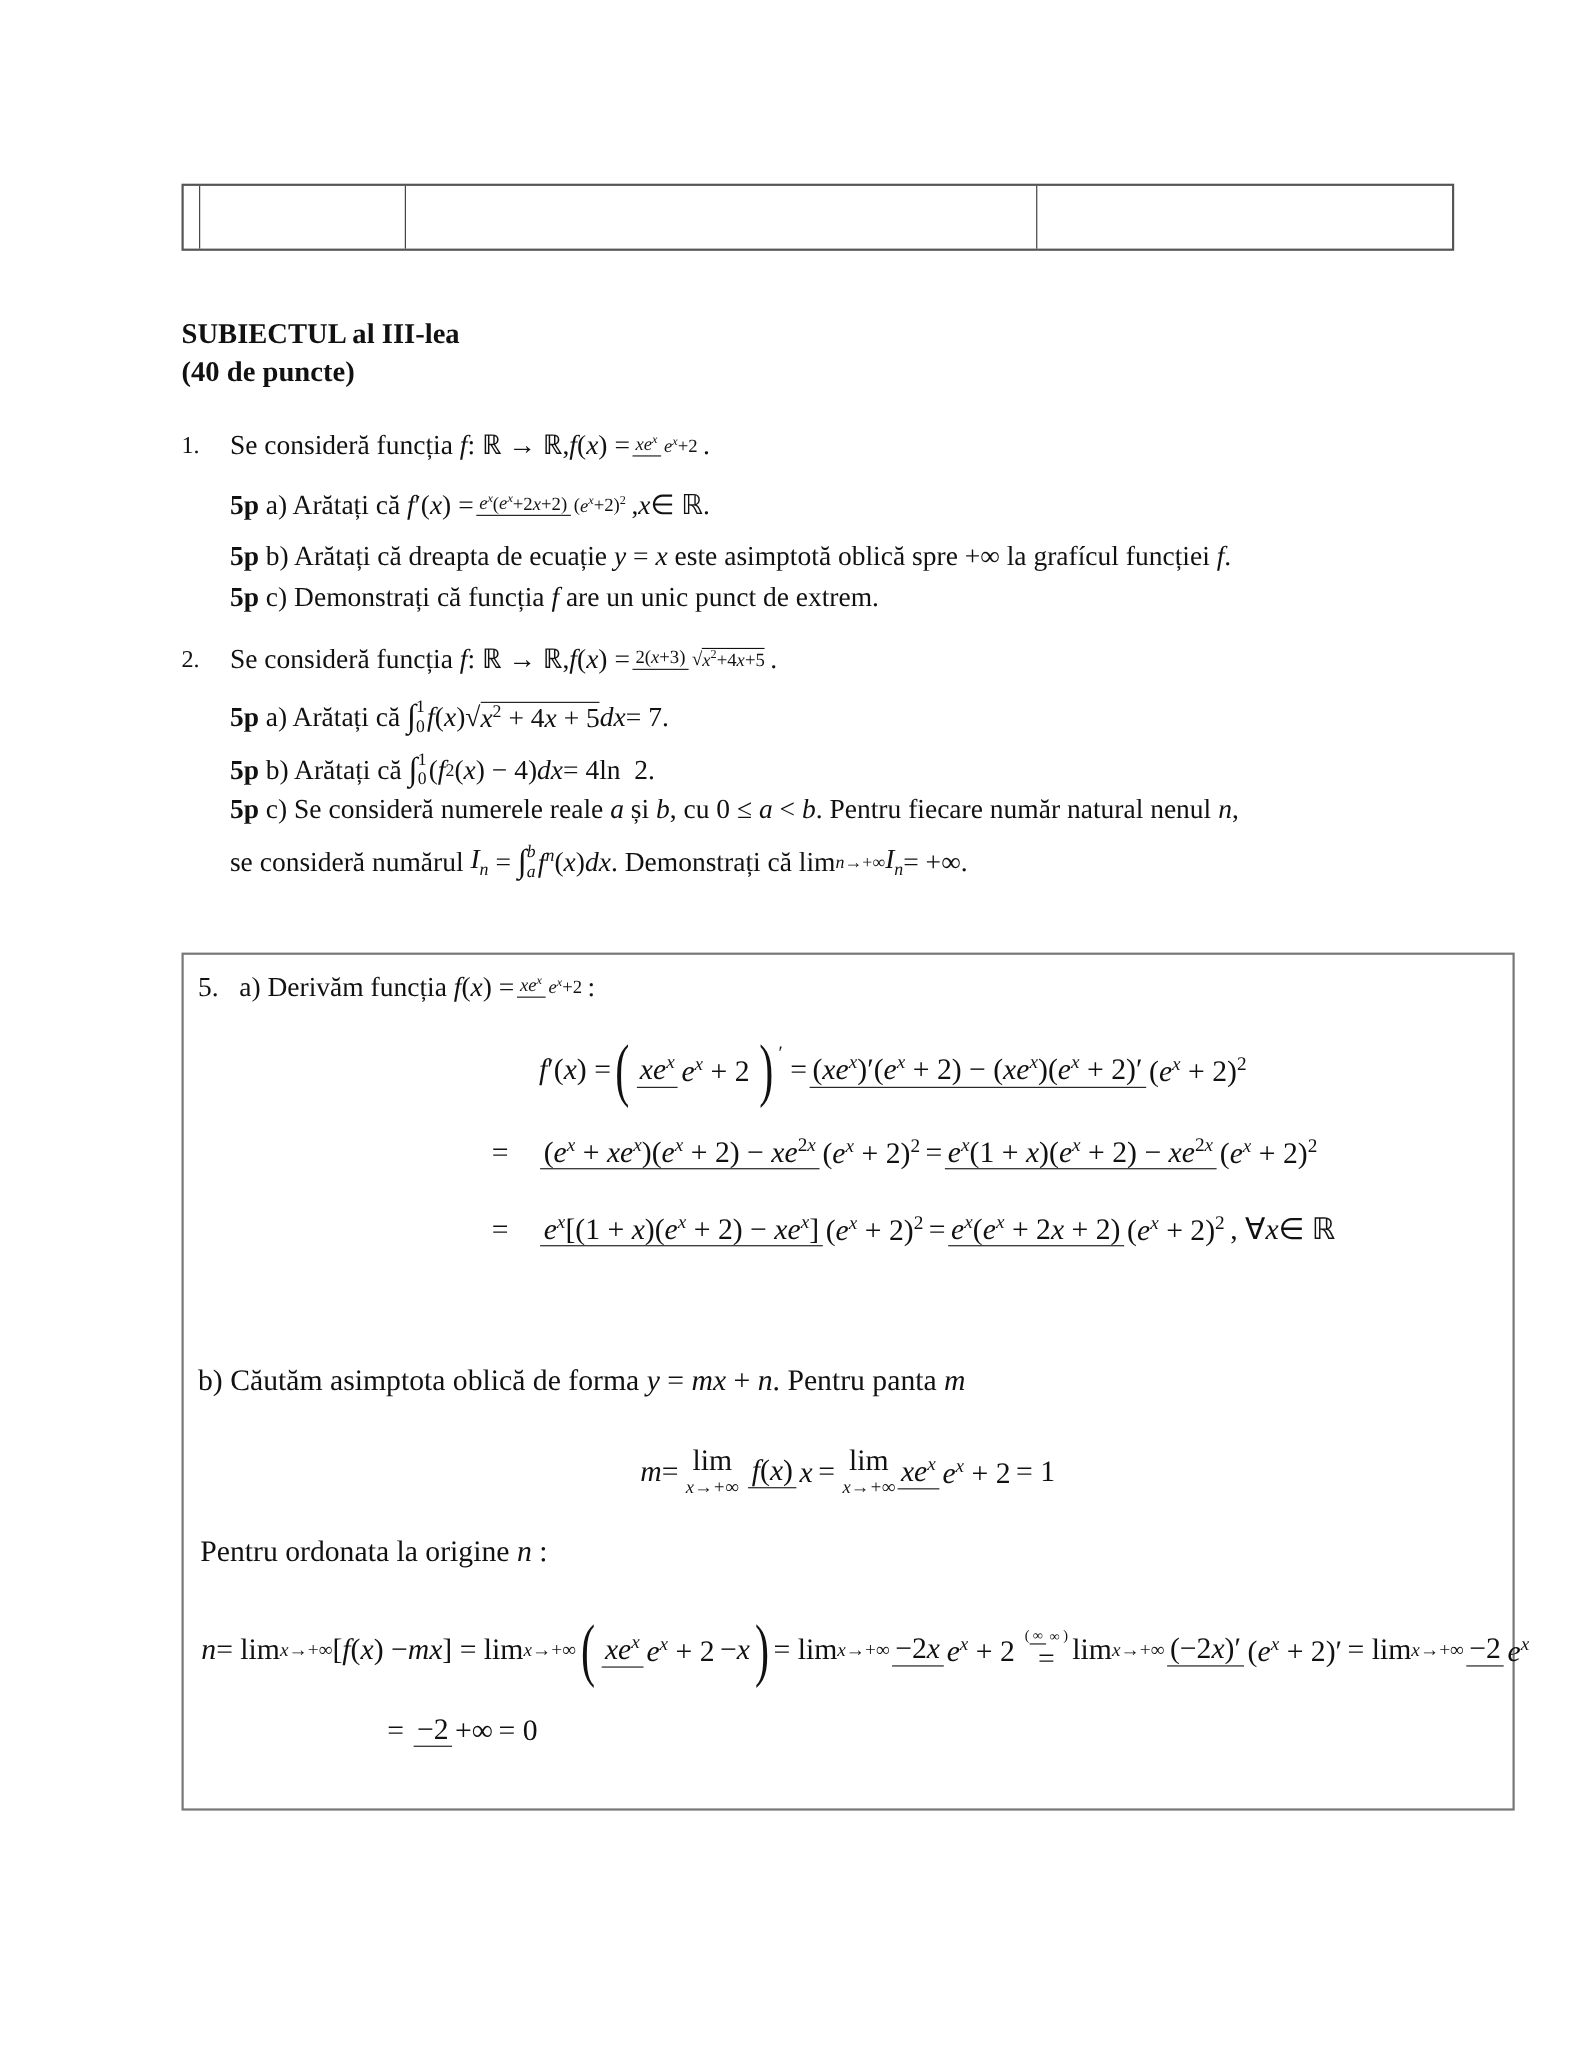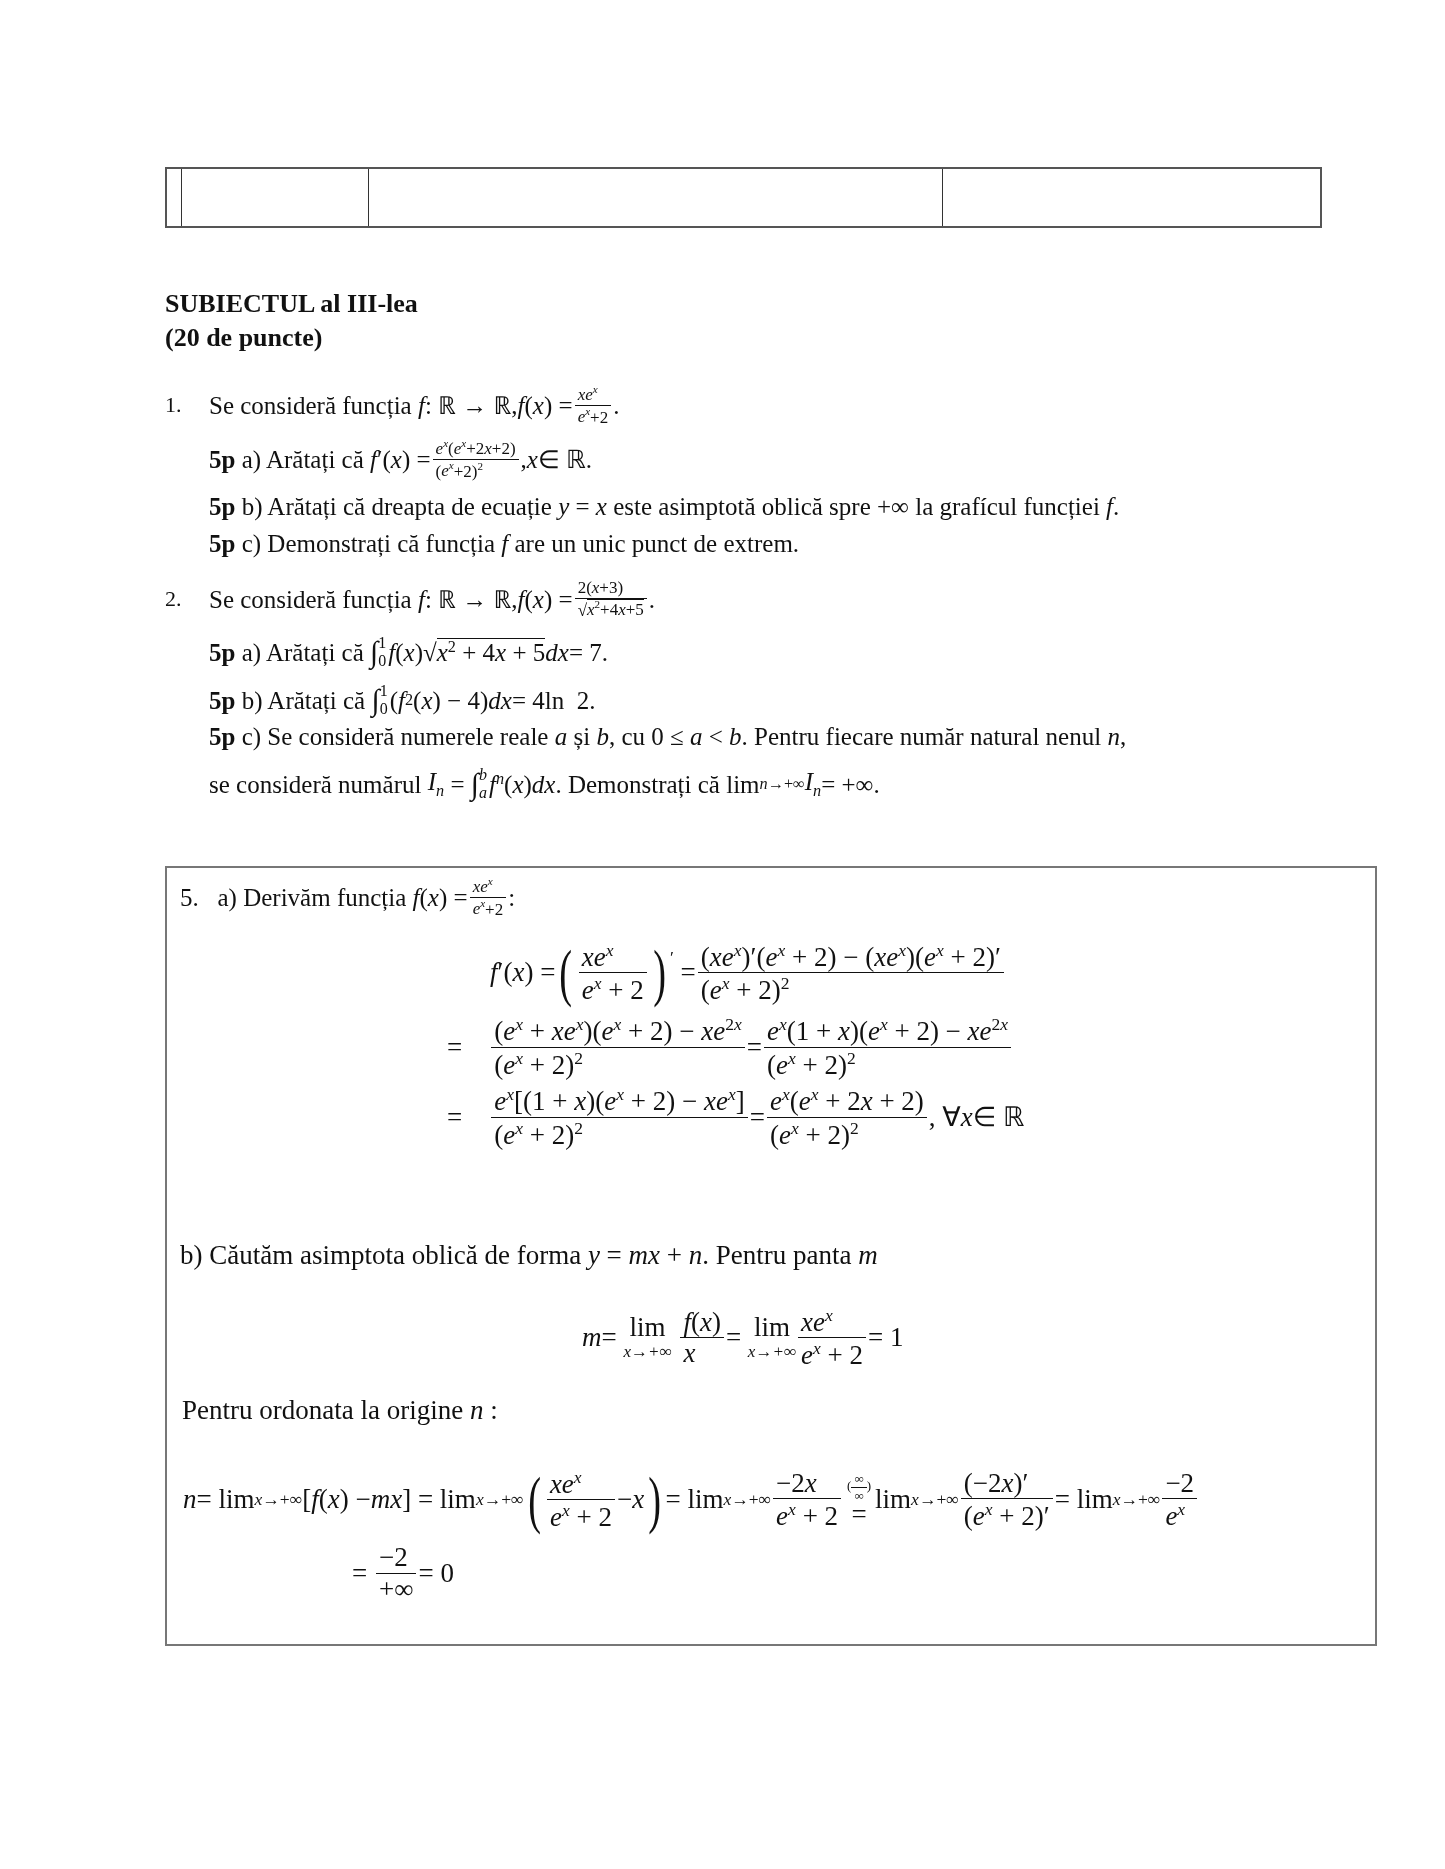--- a/index.html
+++ b/index.html
@@ -3,21 +3,21 @@
 <meta charset="utf-8">
 <style>
   html,body{margin:0;padding:0;background:#fff;}
   body{width:1445px;height:1869px;position:relative;overflow:hidden;font-family:"Liberation Serif","DejaVu Serif",serif;color:#111;}
   .abs{position:absolute;font-family:Liberation Serif, serif;}
   .hdr{left:165px;top:167px;width:1157px;height:61px;border:2px solid #555;box-sizing:border-box;}
   .hdr .v{position:absolute;top:0;bottom:0;border-left:1px solid #333;}
   .t{font-size:25px;white-space:nowrap;line-height:1;}
   .b{font-weight:bold;}
   i,.m{font-style:italic;}
-  .frac{display:inline-flex;flex-direction:column;vertical-align:middle;line-height:1.05;margin:0 2px;}
+  .frac{display:inline-flex;flex-direction:row;align-items:center;vertical-align:middle;line-height:1.05;margin:0 2px;}
   .frac>span:first-child{border-bottom:1.5px solid #111;padding:0 3px 1px;}
   .frac>span:last-child{padding:1px 3px 0;}
   .big{font-size:27px;}
   .ans{left:165px;top:866px;width:1212px;height:780px;border:2px solid #777;box-sizing:border-box;}
   sup{font-size:65%;}
   sub{font-size:65%;}
   .paren{font-size:64px;font-weight:200;vertical-align:middle;line-height:1;display:inline-block;transform:scaleX(0.6);}
   .lim{display:inline-flex;flex-direction:column;align-items:center;vertical-align:middle;line-height:1.1;}
   .lim span:last-child{font-size:17px;font-style:italic;}
   .int{font-size:30px;font-style:italic;}
@@ -26,21 +26,21 @@
 </head>
 <body>
 
 <div class="abs hdr">
   <div class="v" style="left:14px"></div>
   <div class="v" style="left:201px"></div>
   <div class="v" style="left:775px"></div>
 </div>
 
 <div class="abs t b" style="left:165px;top:291px;font-size:26px">SUBIECTUL al III-lea</div>
-<div class="abs t b" style="left:165px;top:325px;font-size:26px">(20 de puncte)</div>
+<div class="abs t b" style="left:165px;top:325px;font-size:26px">(40 de puncte)</div>
 
 <div class="abs t" style="left:165px;top:378px;height:54px;display:flex;align-items:center">
   <span style="width:44px;display:inline-block;font-size:22px">1.</span>
   <span>Se consideră funcția</span>&nbsp;<i>f</i>: ℝ → ℝ, <i>f</i>(<i>x</i>) =
   <span class="frac" style="font-size:17px">
       <span><i>xe<sup>x</sup></i></span>
       <span><i>e<sup>x</sup></i>+2</span>
     </span>.
 </div>
 

